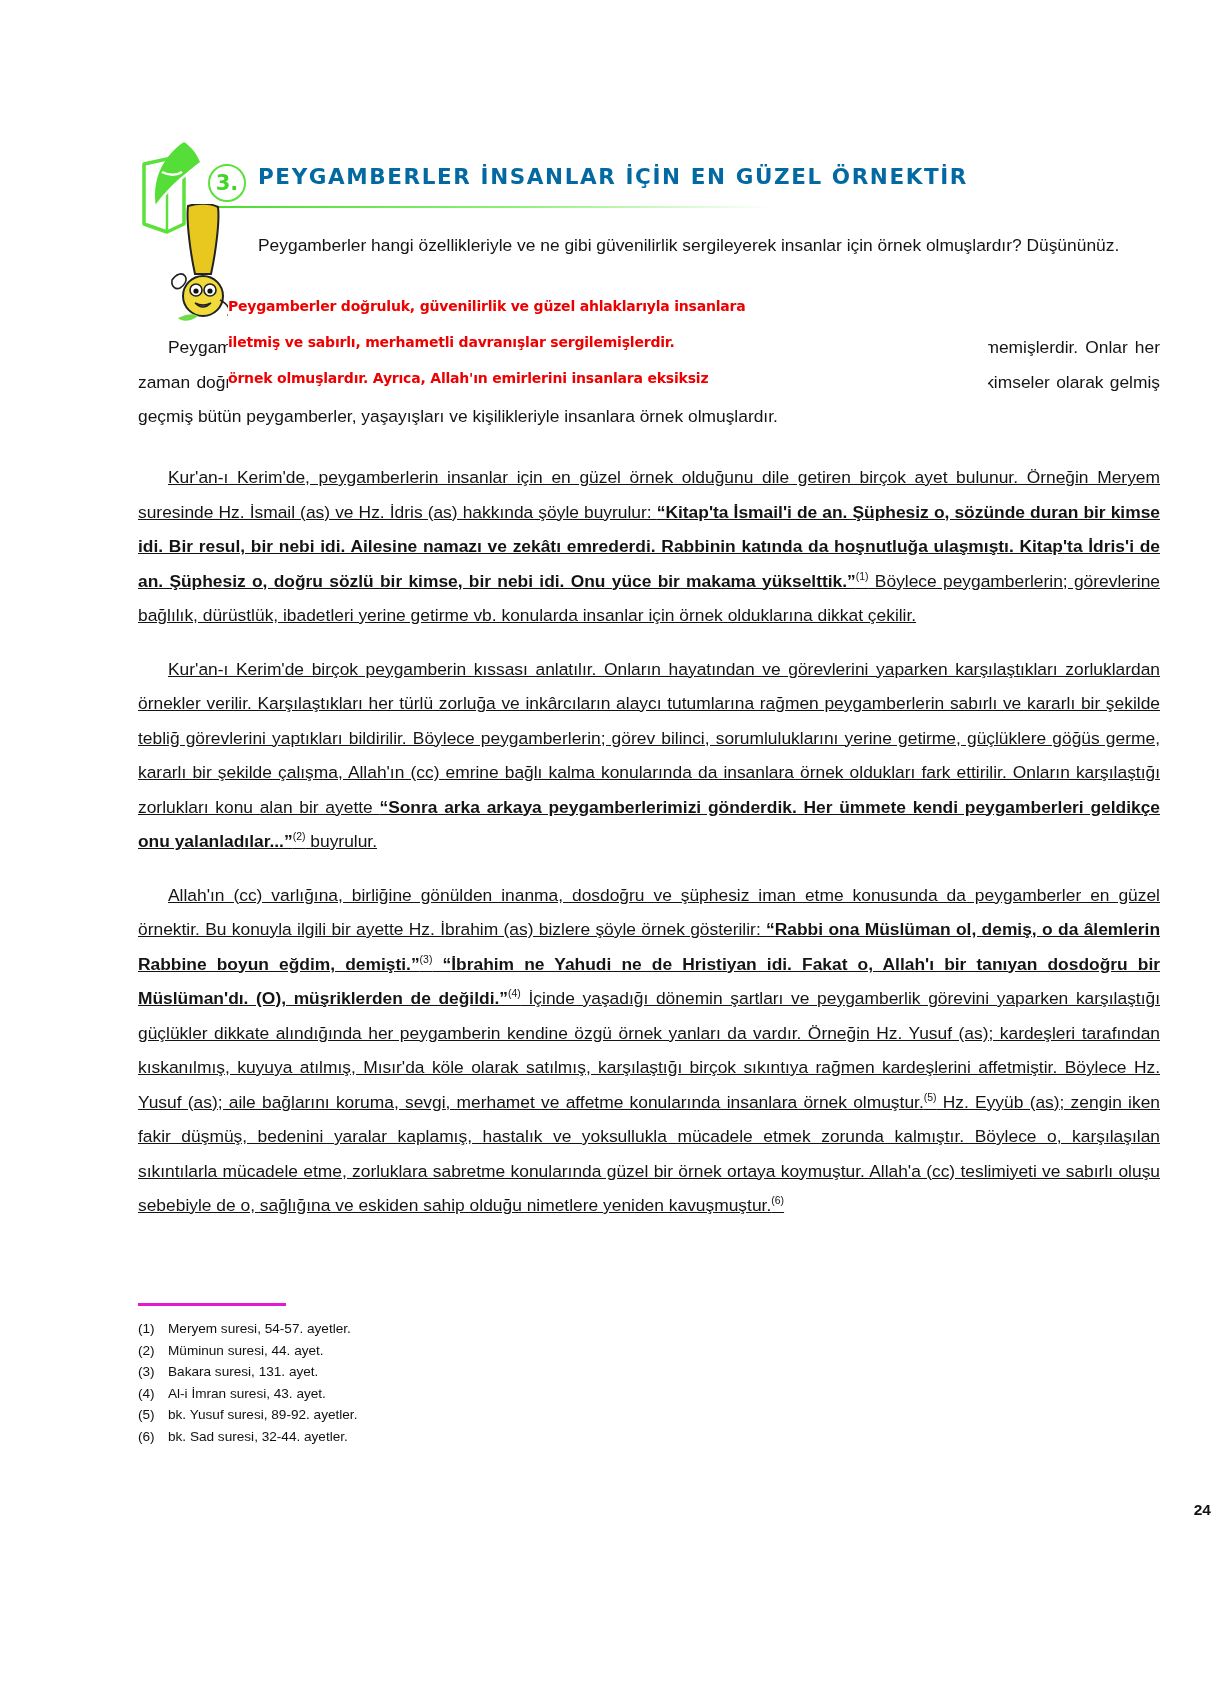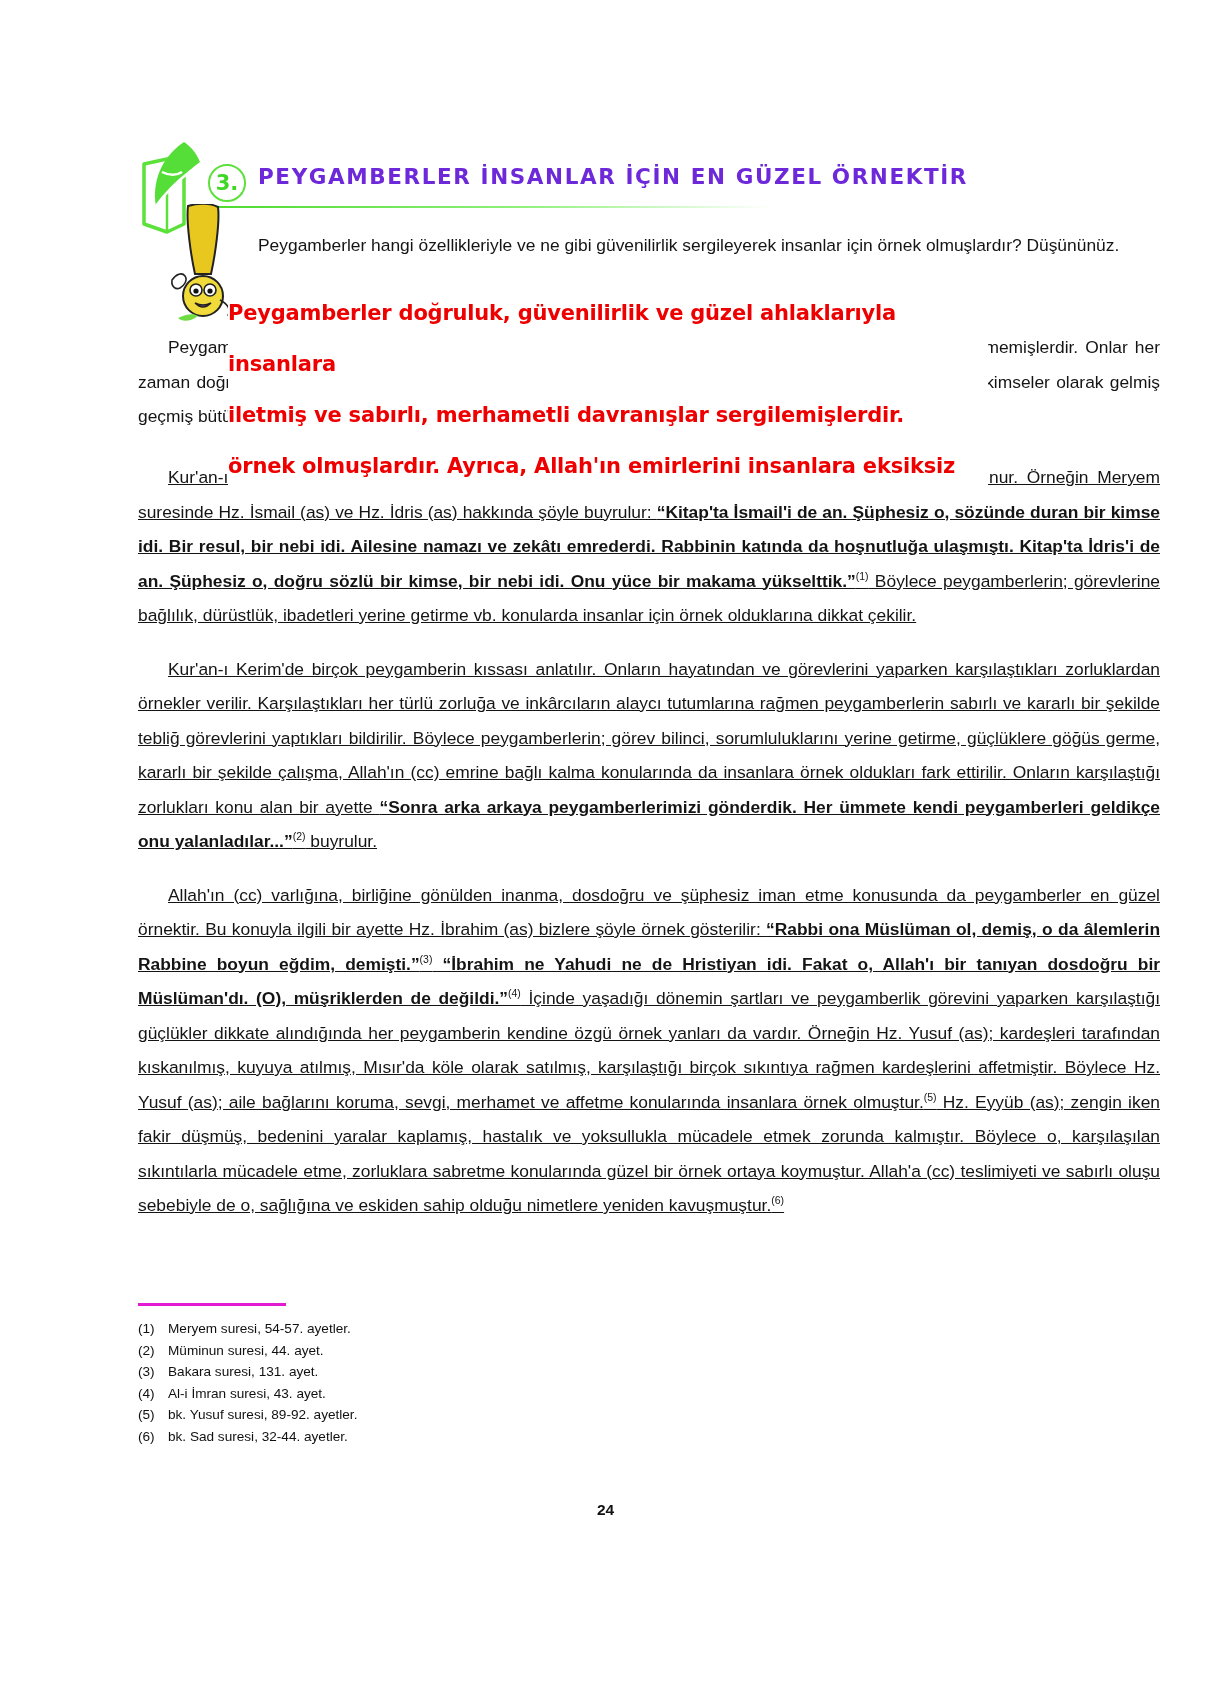--- a/index.html
+++ b/index.html
@@ -52,21 +52,21 @@
     justify-content: center;
     line-height: 1;
     font-family: "DejaVu Sans", sans-serif;
   }
   .header-title {
     position: absolute;
     left: 118px;
     top: 28px;
     font-size: 21.5px;
     font-weight: bold;
-    color: #6d28d9;
+    color: #0369a1;
     letter-spacing: 1.6px;
     font-family: "DejaVu Sans", sans-serif;
     white-space: nowrap;
   }
   .header-rule {
     position: absolute;
     left: 72px;
     top: 70px;
     width: 560px;
     height: 2px;
@@ -126,23 +126,23 @@
   }
 
   
   .annotation {
     position: absolute;
     left: 228px;
     top: 288px;
     width: 760px;
     color: #ee0000;
     font-family: "DejaVu Sans", sans-serif;
-    font-size: 21px;
-    font-weight: bold;
-    line-height: 51px;
+    font-size: 14px;
+    font-weight: bold;
+    line-height: 36px;
     background: #ffffff;
     letter-spacing: -0.2px;
     z-index: 5;
   }
 
   
   .footnote-rule {
     position: absolute;
     left: 138px;
     top: 1303px;
@@ -166,21 +166,21 @@
     width: 30px;
     flex: 0 0 30px;
   }
 
   
   .page-number {
     position: absolute;
     left: 0;
     top: 1501px;
     width: 1211px;
-    text-align: center;
+    text-align: right;
     font-size: 15.5px;
     font-weight: bold;
     color: #111111;
   }
 </style>
 </head>
 <body>
 
 <div class="page">
 

